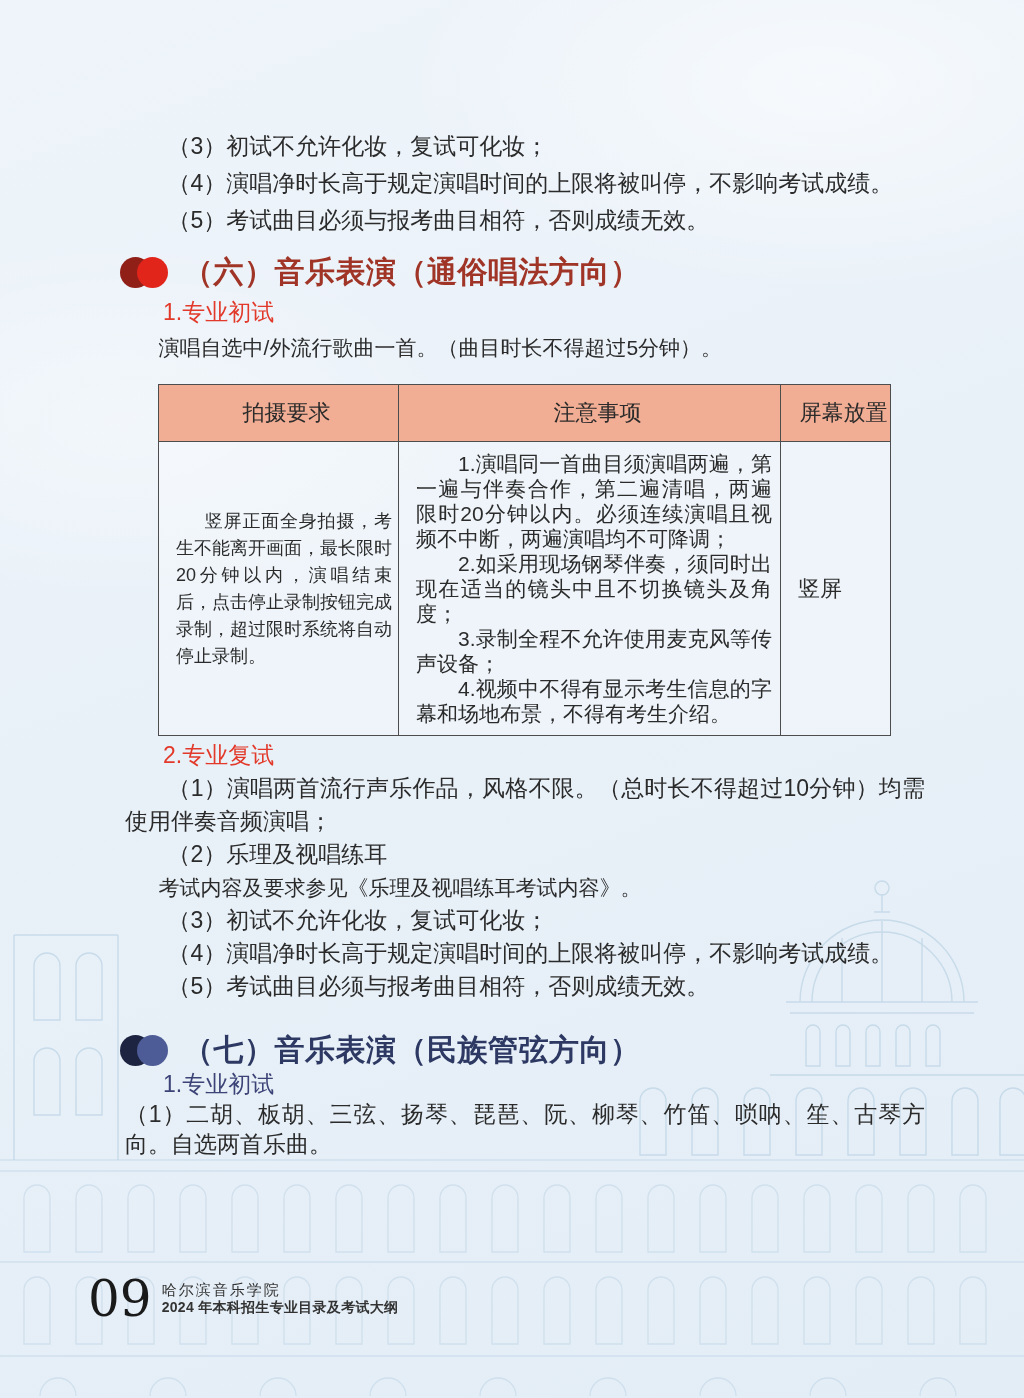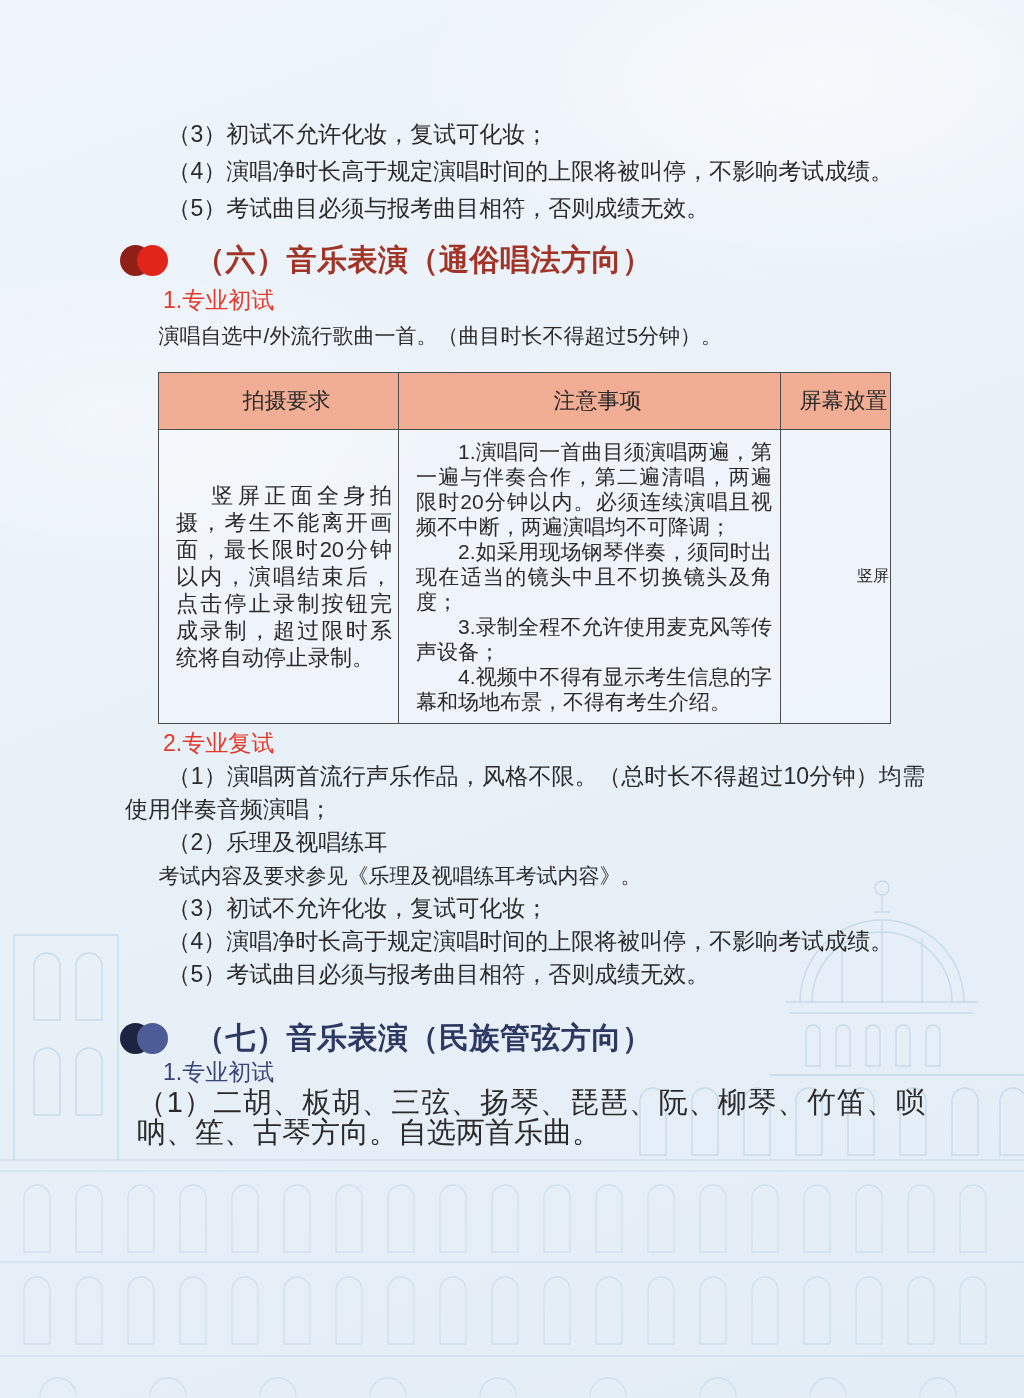--- a/index.html
+++ b/index.html
@@ -9,26 +9,26 @@
     margin:0 auto;
     overflow:hidden;
     background:
       radial-gradient(ellipse 600px 300px at 80% 6%, rgba(255,255,255,.55), rgba(255,255,255,0) 70%),
       radial-gradient(ellipse 500px 260px at 12% 30%, rgba(255,255,255,.35), rgba(255,255,255,0) 70%),
       linear-gradient(160deg,#eef4fa 0%, #e9f1f8 45%, #e3edf6 100%);
     font-family:"Liberation Sans",sans-serif;
     color:var(--text,#2b2b2b);
   }
   .watermark{position:absolute;left:0;top:0;width:1024px;height:1398px;pointer-events:none;}
-  .content{position:absolute;left:0;top:0;width:1024px;box-sizing:border-box;padding:116px 99px 0 125px;}
+  .content{position:absolute;left:0;top:12px;width:1024px;box-sizing:border-box;padding:116px 99px 0 125px;}
   p{margin:0;}
   .item-a{font-size:23px;line-height:37px;text-indent:1.85em;}
   .item-b{font-size:23px;line-height:33px;text-indent:1.85em;text-align:justify;}
   .plain-b{font-size:21px;line-height:33px;text-indent:1.6em;text-align:justify;}
-  .sec-heading{display:flex;align-items:center;gap:27px;line-height:38px;}
+  .sec-heading{display:flex;align-items:center;gap:15px;line-height:38px;}
   .sec-heading .h-text{font-size:30px;font-weight:bold;letter-spacing:.5px;}
   .h6 .h-text{color:var(--heading6,#a03527);}
   .h7 .h-text{color:var(--heading7,#2d3963);}
   .dot-pair{position:relative;width:48px;height:31px;margin-left:-5px;flex:0 0 auto;}
   .dot-pair .d1,.dot-pair .d2{position:absolute;top:0;width:31px;height:31px;border-radius:50%;}
   .dot-pair .d1{left:0;}
   .dot-pair .d2{left:17px;}
   .h6 .d1{background:var(--circle6-dark,#8f1f17);}
   .h6 .d2{background:var(--circle6-bright,#e1251b);}
   .h7 .d1{background:var(--circle7-dark,#1d2441);}
@@ -45,27 +45,27 @@
     width:732px;
     table-layout:fixed;
     background:rgba(255,255,255,.25);
   }
   table.spec th,table.spec td{border:1px solid var(--table-border,#4d4d4d);padding-left:17px;}
   table.spec th{
     height:54px;
     background:var(--table-header-bg,#f2ae94);
     font-weight:normal;font-size:22px;color:#2b2b2b;
   }
-  td.c-shoot{font-size:22px;line-height:27px;padding:4px 6px;vertical-align:middle;}
+  td.c-shoot{font-size:18px;line-height:27px;padding:4px 6px;vertical-align:middle;}
   td.c-shoot p{text-indent:1.6em;text-align:justify;}
   td.c-notes{font-size:21px;line-height:25px;padding:9px 8px;vertical-align:top;}
   td.c-notes p{text-indent:2em;text-align:justify;}
-  td.c-screen{font-size:16px;text-align:right;vertical-align:middle;}
-
-  .para7{font-size:29px;line-height:30px;margin-left:12px;text-align:justify;}
+  td.c-screen{font-size:22px;text-align:left;vertical-align:middle;}
+
+  .para7{font-size:23px;line-height:30px;text-align:justify;}
 
   .footer{position:absolute;left:88px;top:1278px;display:flex;align-items:flex-start;gap:10px;}
   .page-num{font-family:"DejaVu Serif",serif;font-size:50px;line-height:42px;color:#1a1a1a;}
   .footer-lines{padding-top:4px;}
   .footer-school{font-family:"DejaVu Serif",serif;font-size:15px;line-height:17px;letter-spacing:2px;color:#333;}
   .footer-sub{font-size:14px;line-height:17px;font-weight:bold;letter-spacing:.3px;color:#333;}
 </style>
 </head>
 <body>
 
@@ -224,14 +224,21 @@
           <span class="d2"></span>
         </span>
       <span class="h-text">（七）音乐表演（民族管弦方向）</span>
     </div>
 
     <p class="subhead navy">1.专业初试</p>
     <p class="para7">（1）二胡、板胡、三弦、扬琴、琵琶、阮、柳琴、竹笛、唢呐、笙、古琴方向。自选两首乐曲。</p>
 
   </div>
 
+  <div class="footer">
+    <div class="page-num">09</div>
+    <div class="footer-lines">
+      <div class="footer-school">哈尔滨音乐学院</div>
+      <div class="footer-sub">2024 年本科招生专业目录及考试大纲</div>
+    </div>
+  </div>
 
 </div>
 
 </body></html>

